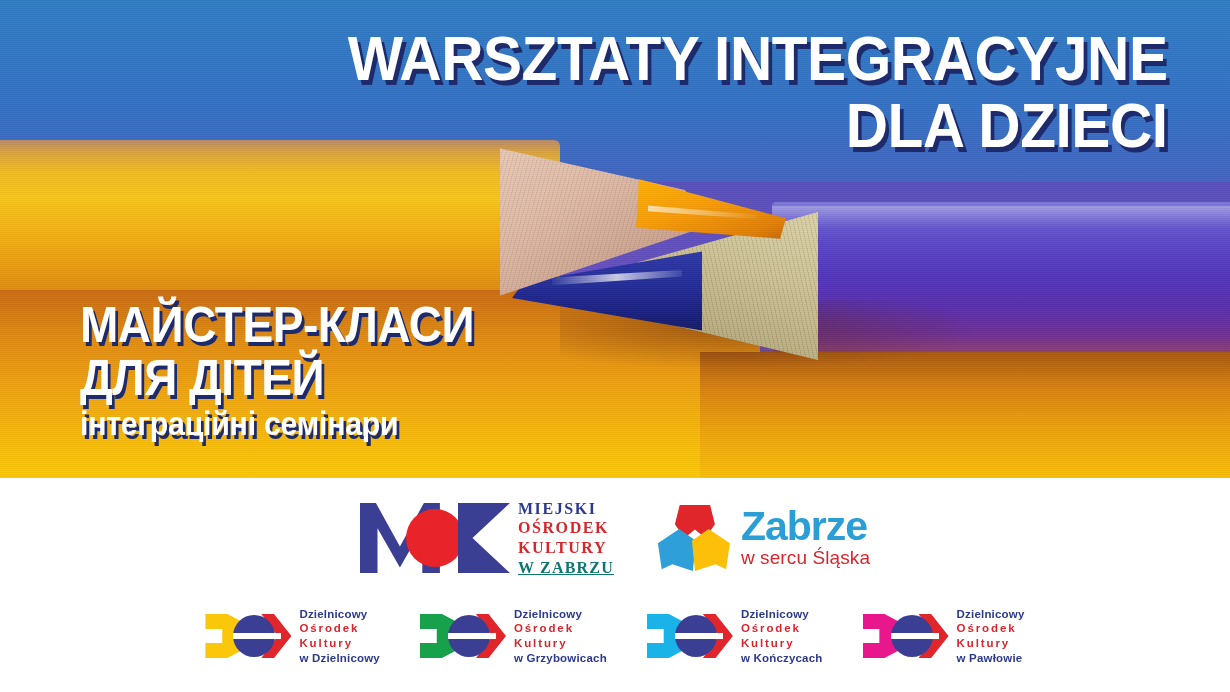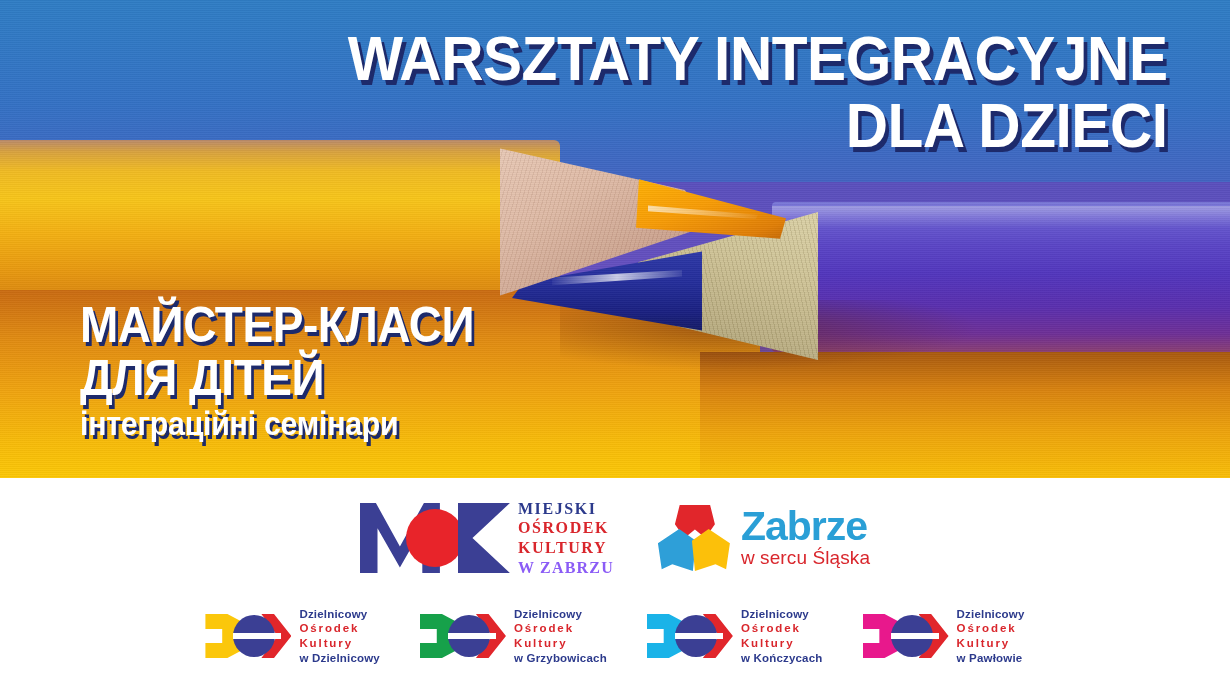--- a/index.html
+++ b/index.html
@@ -173,21 +173,21 @@
   }
   .mok-txt {
     font-family:"Liberation Serif", serif;
     font-weight:700;
     font-size:16px;
     line-height:1.22;
     letter-spacing:1.6px;
   }
   .mok-txt .blue { color:#2c3a8c; display:block; }
   .mok-txt .red  { color:#d9262c; display:block; }
-  .mok-txt .zab  { color:#8b5cf6; display:block; letter-spacing:1.2px; }
+  .mok-txt .zab  { color:#0f766e; display:block; letter-spacing:1.2px;text-decoration:underline; }
 
   
   .zabrze { display:flex; align-items:center; gap:11px; }
   .zab-mark { position:relative; width:72px; height:66px; }
   .zab-red {
     position:absolute; left:17px; top:0; width:40px; height:33px;
     background:#e1262b;
     clip-path:polygon(12% 0, 88% 0, 100% 58%, 76% 100%, 50% 74%, 24% 100%, 0 58%);
   }
   .zab-blue {

